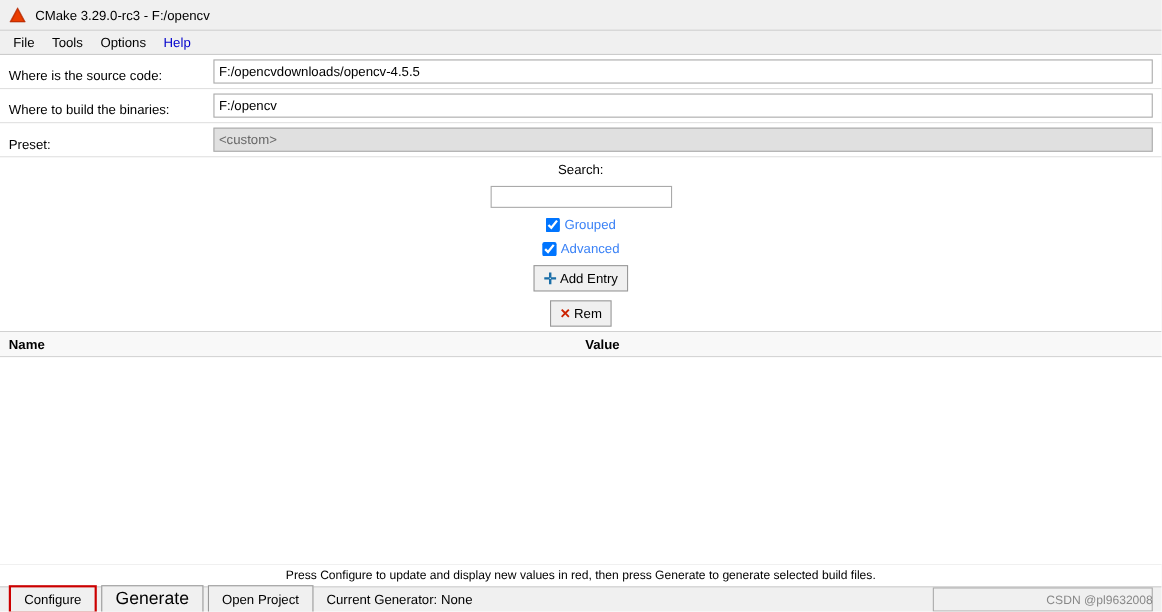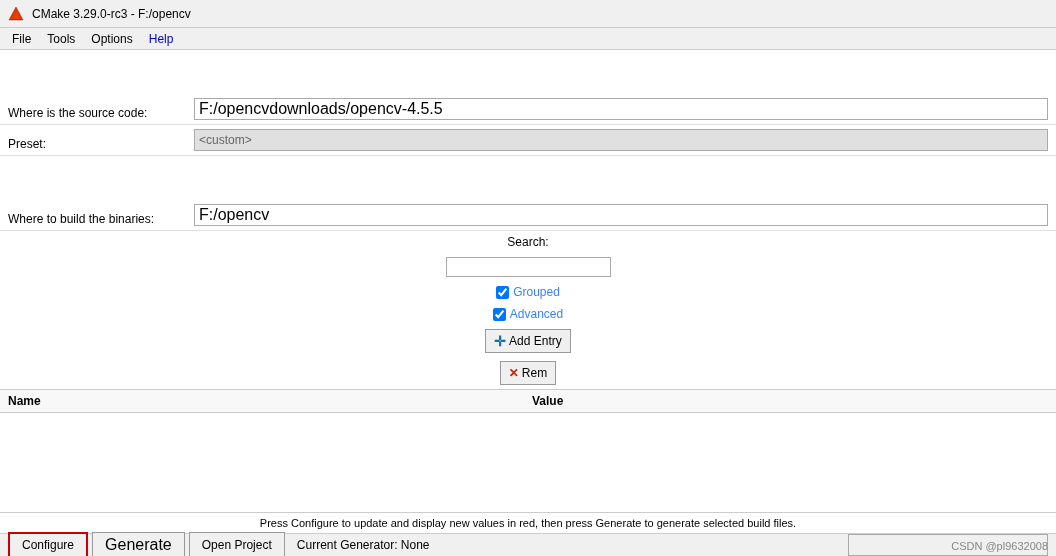--- a/index.html
+++ b/index.html
@@ -74,24 +74,23 @@
       font-size: 12px;
       color: #000;
       white-space: nowrap;
       min-width: 170px;
     }
 
     .form-input {
       flex: 1;
       border: 1px solid #aaa;
       padding: 2px 4px;
-      font-size: 16px;
-      height: 22px;
-      background: #fff;
-      margin-top: 44px;
+      font-size: 12px;
+      height: 22px;
+      background: #fff;
     }
 
     .form-input-disabled {
       background: #e0e0e0;
       color: #666;
       border: 1px solid #aaa;
       padding: 2px 4px;
       font-size: 12px;
       height: 22px;
       flex: 1;
@@ -307,27 +306,27 @@
 </div>
 
 <div class="main-container">
 
   <div class="form-row">
     <span class="form-label">Where is the source code:</span>
     <input type="text" class="form-input" value="F:/opencvdownloads/opencv-4.5.5" style="">
   </div>
 
   <div class="form-row">
+    <span class="form-label">Where to build the binaries:</span>
+    <input type="text" class="form-input" value="F:/opencv" style="">
+  </div>
+
+  <div class="form-row">
     <span class="form-label">Preset:</span>
     <input type="text" class="form-input-disabled" readonly="" value="&lt;custom&gt;" style="">
-  </div>
-
-  <div class="form-row">
-    <span class="form-label">Where to build the binaries:</span>
-    <input type="text" class="form-input" value="F:/opencv" style="">
   </div>
 
   <div class="search-row">
     <span class="search-label">Search:</span>
     <input type="text" class="search-input" style="">
 
     <div class="checkbox-group">
       <input type="checkbox" id="grouped-cb" checked="" style="">
       <label class="checkbox-label" for="grouped-cb">Grouped</label>
     </div>

